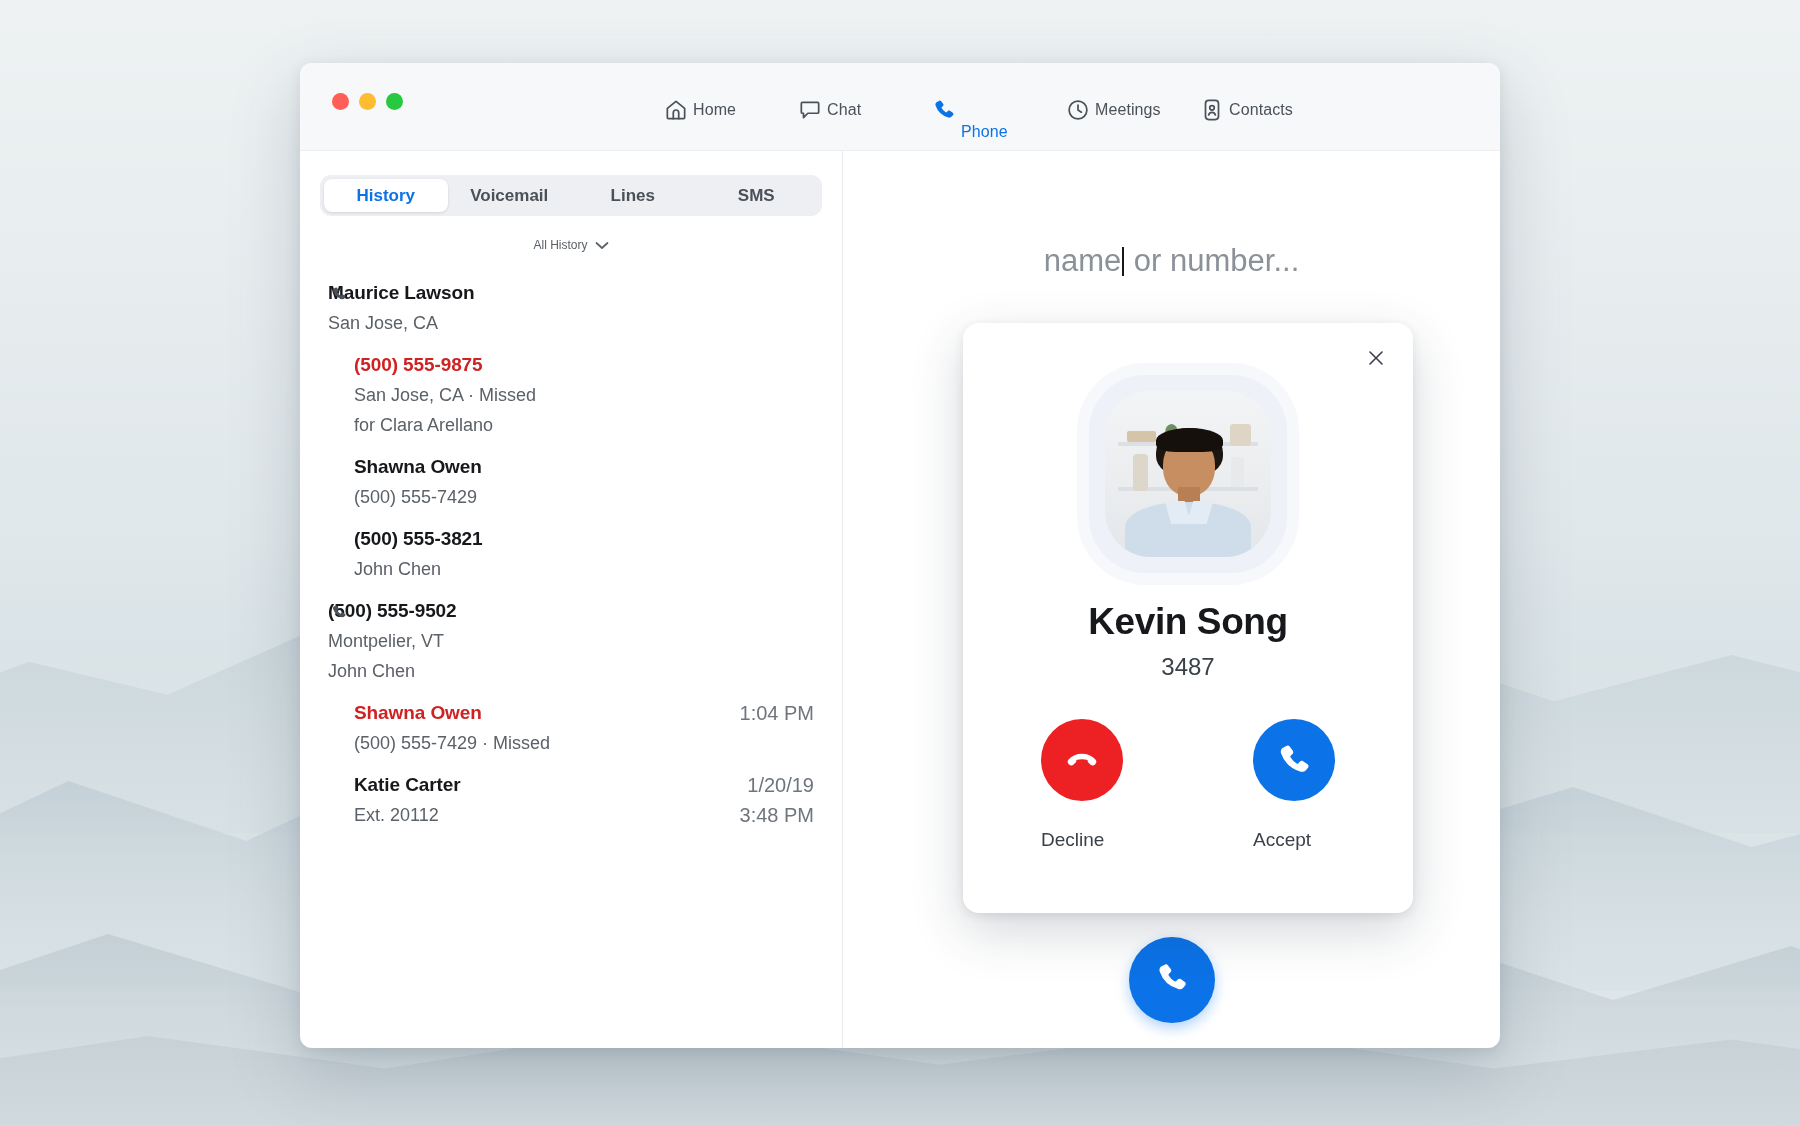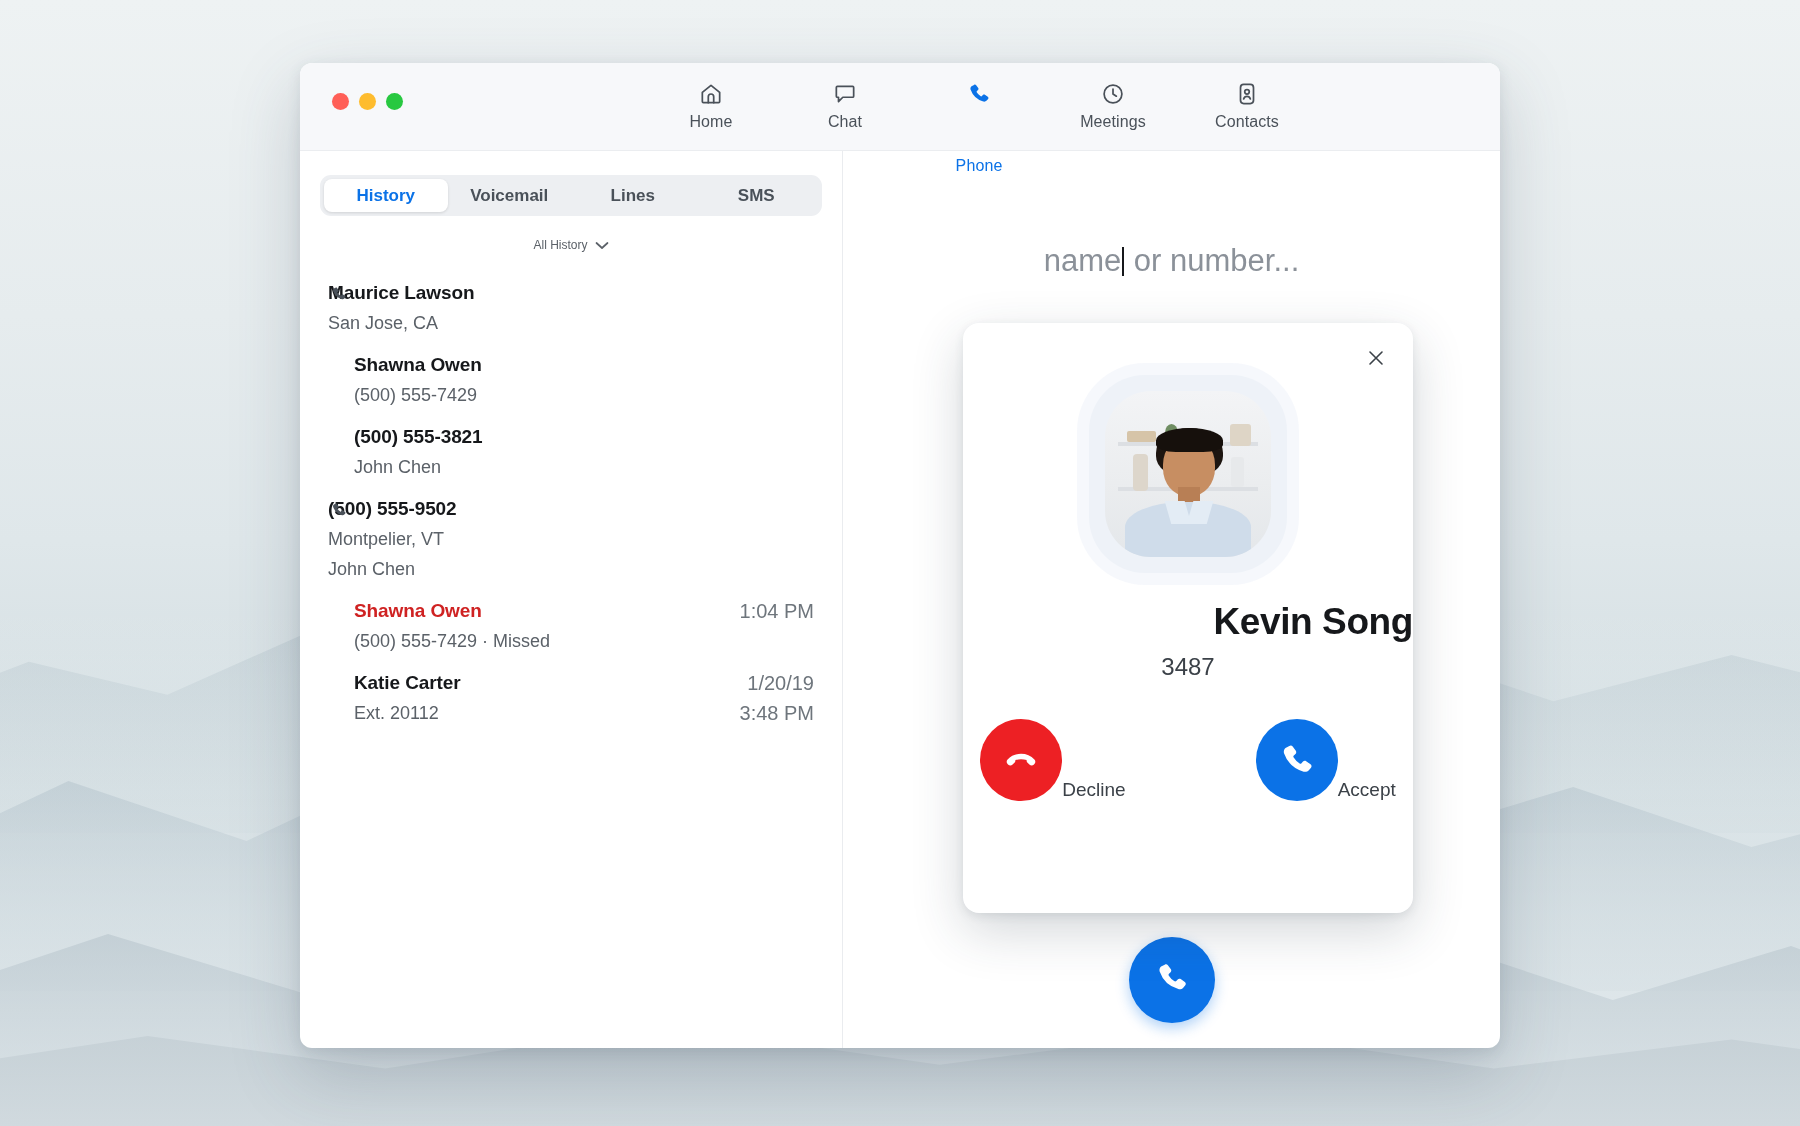--- a/index.html
+++ b/index.html
@@ -47,21 +47,21 @@
     border-bottom:1px solid #ebedf0;
     display:flex; align-items:center; position:relative;
   }
   .lights{ display:flex; gap:10px; position:absolute; left:32px; top:30px;}
   .lt{ width:17px; height:17px; border-radius:50%;}
   .lt.red{ background:#ff5f57;}
   .lt.yel{ background:#febc2e;}
   .lt.grn{ background:#28c840;}
 
   #navtabs{ display:flex; gap:38px; position:absolute; left:363px; top:16px;}
-  .nav{ width:96px; display:flex; flex-direction:column; align-items:center; gap:4px; cursor:pointer;}
+  .nav{ width:96px; display:flex; flex-direction:row; align-items:center; gap:4px; cursor:pointer;}
   .nav .ico{ height:30px; display:flex; align-items:center; justify-content:center;}
   .nav .lbl{ font-size:16px; color:#4a5159; letter-spacing:.1px;}
   .nav.active .lbl{ color:#0b72e7;margin-top:44px; }
   .nav svg{ display:block; }
 
   
   #content{ display:flex; height:897px; }
   #sidebar{ width:543px; border-right:1px solid #eaecef; position:relative;}
   #rightpane{ flex:1; position:relative;}
 
@@ -141,27 +141,27 @@
   #photoInner .hair{ position:absolute; left:31%; top:22%; width:40%; height:30%; border-radius:50% 50% 42% 42%; background:#1d1510;}
   #photoInner .head{ position:absolute; left:35%; top:27%; width:31%; height:36%; border-radius:48% 48% 46% 46%; background:#c78e62;}
   #photoInner .fringe{ position:absolute; left:31%; top:22%; width:40%; height:15%; border-radius:50% 50% 30% 30%; background:#16100c;}
   #photoInner .neck{ position:absolute; left:44%; top:58%; width:13%; height:11%; background:#b87f55;}
   #photoInner .shirt{ position:absolute; left:12%; bottom:0; width:76%; height:33%;
        border-radius:46% 46% 0 0; background:#cfdcea;}
   #photoInner .collarL{ position:absolute; left:38%; bottom:20%; width:12%; height:14%;
        background:#e3ecf5; transform:skewX(16deg);}
   #photoInner .collarR{ position:absolute; left:51%; bottom:20%; width:12%; height:14%;
        background:#e3ecf5; transform:skewX(-16deg);}
-  #callerName{ position:absolute; left:0; right:0; top:278px; text-align:right;
+  #callerName{ position:absolute; left:0; right:0; top:278px; text-align:center;
        font-size:37px; font-weight:700; color:#16181b; letter-spacing:-.4px;}
   #callerExt{ position:absolute; left:0; right:0; top:330px; text-align:center;
        font-size:24px; color:#3b4148;}
   #modalActions{ position:absolute; left:0; right:0; top:396px;
        display:flex; justify-content:center; gap:130px;}
-  .act{ display:flex; flex-direction:row; align-items:flex-end; gap:0; cursor:pointer;}
+  .act{ display:flex; flex-direction:column; align-items:flex-start; gap:28px; cursor:pointer;}
   .act .circ{ width:82px; height:82px; border-radius:50%; display:flex; align-items:center; justify-content:center;}
   .act.decline .circ{ background:#ed2024;}
   .act.accept .circ{ background:#0b72e7;}
   .act .alabel{ font-size:19px; color:#3b4148;}
 </style>
 </head>
 <body>
 
 <div id="wallpaper">
   <div class="ridge r1"></div>
@@ -255,20 +255,27 @@
       </div>
 
       <div id="calllist">
           <div class="crow">
             <span class="phico"><svg width="18" height="18" viewBox="0 0 24 24" fill="#4a5159">
                 <path d="M7.4 3.6c.6-.5 1.5-.4 2 .3l1.9 2.6c.4.6.3 1.4-.2 1.9l-1 .9c-.3.3-.4.7-.2 1.1a11 11 0 0 0 3.7 3.7c.4.2.8.1 1.1-.2l.9-1c.5-.5 1.3-.6 1.9-.2l2.6 1.9c.7.5.8 1.4.3 2l-1.3 1.5c-.8.9-2 1.2-3.1.9A17.6 17.6 0 0 1 4.2 7.9c-.3-1.1 0-2.3.9-3.1z"></path>
               </svg></span>
             <div class="left">
               <div class="ctitle">Maurice Lawson</div>
               <div class="csub">San Jose, CA</div>
+            </div>
+          </div>
+          <div class="crow ind">
+            <div class="left">
+              <div class="ctitle miss">(500) 555-9875</div>
+              <div class="csub">San Jose, CA · Missed</div>
+              <div class="csub">for Clara Arellano</div>
             </div>
           </div>
           <div class="crow ind">
             <div class="left">
               <div class="ctitle">Shawna Owen</div>
               <div class="csub">(500) 555-7429</div>
             </div>
           </div>
           <div class="crow ind">
             <div class="left">

